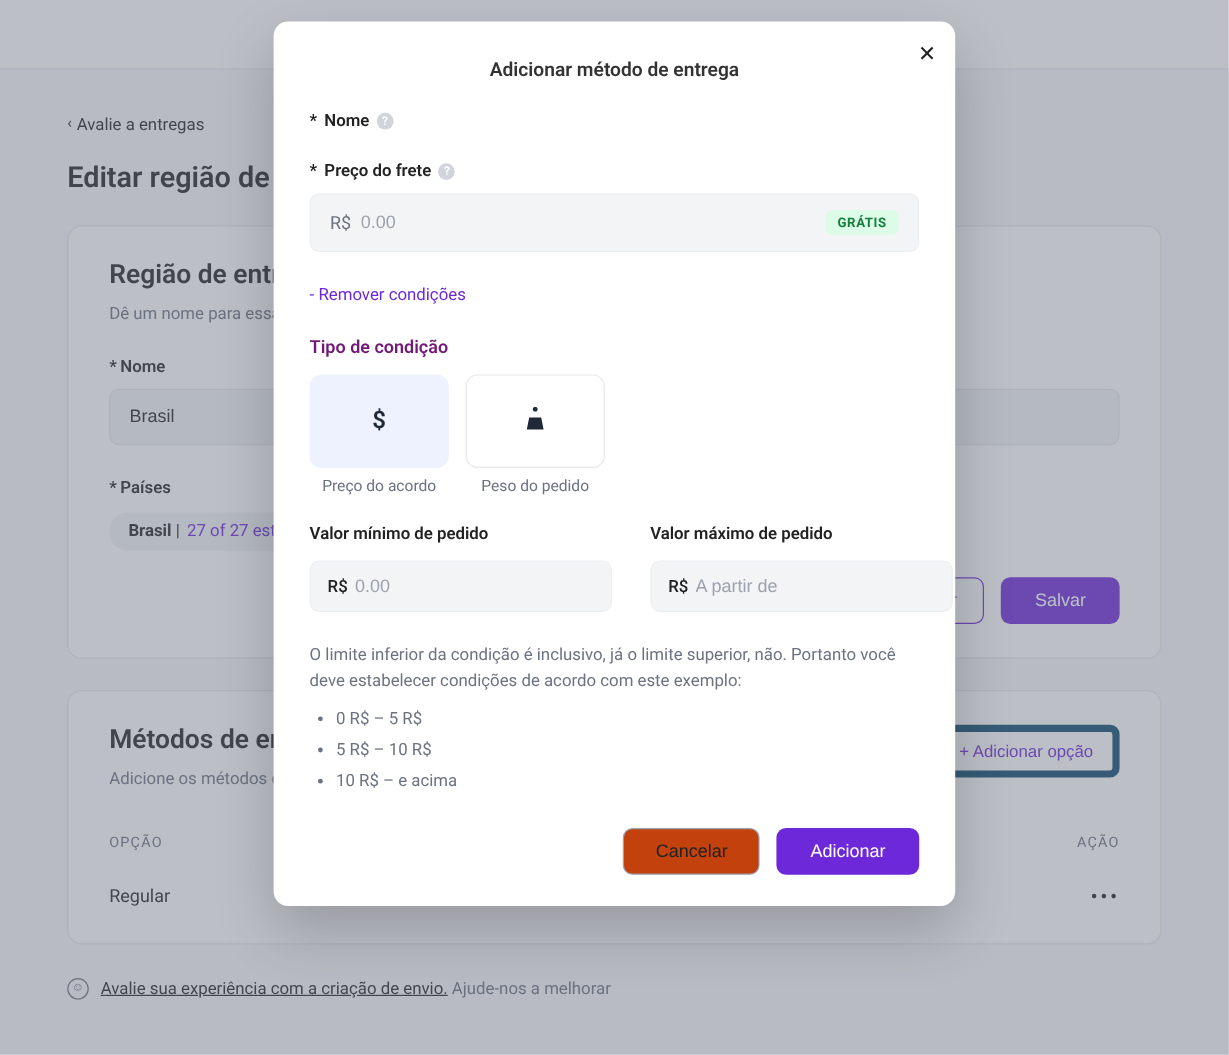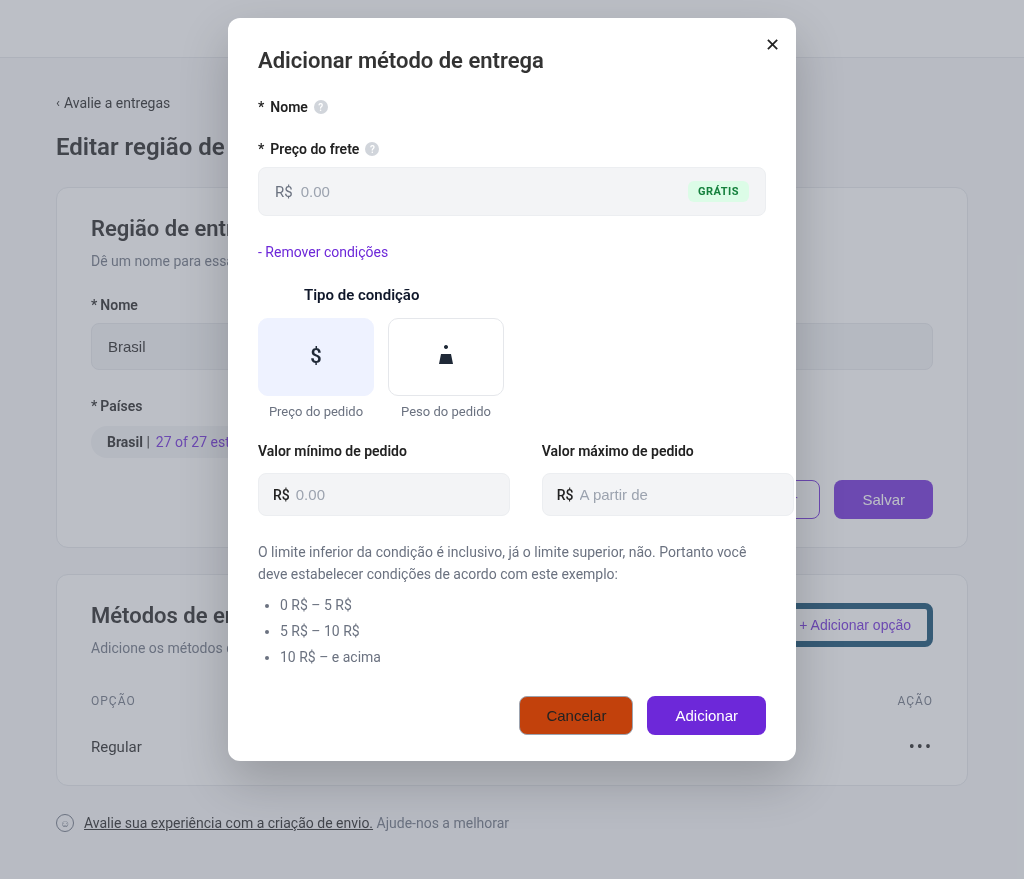--- a/index.html
+++ b/index.html
@@ -68,42 +68,42 @@
   .overlay {
     position:absolute; inset:0; background:rgba(107,114,128,0.45);
     display:flex; justify-content:center; align-items:flex-start;
   }
   .modal {
     width: 568px; background:#fff; border-radius:12px; margin-top:18px;
     padding: 30px 30px 26px 30px; position:relative;
     box-shadow: 0 20px 50px rgba(0,0,0,.2);
   }
   .modal-close { position:absolute; top:16px; right:16px; font-size:18px; color:#222; cursor:pointer; background:none; border:none; }
-  .modal-title { font-size:22px; font-weight:600; color:#333; }
+  .modal-title { font-size:16px; font-weight:600; color:#333;text-align:center; }
   .m-label { display:flex; align-items:center; gap:6px; font-size:14px; font-weight:600; margin-top:26px; color:#222;}
   .help-icon { width:14px; height:14px; border-radius:50%; background:#d1d5db;
     color:#fff; font-size:10px; display:inline-flex; align-items:center; justify-content:center; }
   .m-input {
     display:flex; align-items:center; gap:8px;
     width:100%; margin-top:10px; background:#f3f4f6;
     border:1px solid #eceef1; border-radius:8px; padding:13px 16px;
     font-size:15px;
   }
   .m-input input {
     border:none; outline:none; background:transparent; font-size:15px; flex:1;
     color:#222;
   }
   .m-input input::placeholder { color:#9ca3af; }
   .price-row .prefix { color:#6b7280; font-size:15px; }
   .badge-free {
     background:#dcfce7; color:#15803d; font-size:11px; font-weight:700;
     padding:4px 10px; border-radius:6px; letter-spacing:.5px;margin-left:36px;
   }
   .link-remove { color:#6d28d9; font-size:14px; margin-top:28px; cursor:pointer; display:block; }
-  .section-title { font-size:15px; font-weight:600; margin-top:26px; color:#0f172a;margin-left:46px; }
+  .section-title { font-size:15px; font-weight:600; margin-top:26px; color:#701a75; }
   .cond-row { display:flex; gap:14px; margin-top:14px; }
   .cond-card {
     width:116px; height:78px; border:1px solid #e5e7eb; border-radius:10px;
     display:flex; align-items:center; justify-content:center; cursor:pointer;
   }
   .cond-card.selected { background:#eef2ff; border-color:#eef2ff; }
   .cond-caption { display:flex; gap:14px; margin-top:8px; font-size:13px; color:#6b7280; }
   .cond-caption span:first-child { width:116px; text-align:center; }
   .cond-caption span:last-child { width:116px; text-align:center; }
   .minmax-row { display:flex; gap:32px; margin-top:24px; }
@@ -223,21 +223,21 @@
           <text x="12" y="18" text-anchor="middle" font-size="20" font-weight="600" fill="#1f2937">$</text>
         </svg>
       </div>
       <div class="cond-card">
         <svg class="ico" viewBox="0 0 24 24">
           <path d="M12 4 a2 2 0 1 1 0.001 0 M7 9 h10 l2 10 H5 Z" fill="#1f2937"></path>
         </svg>
       </div>
     </div>
     <div class="cond-caption">
-      <span>Preço do pedido</span>
+      <span>Preço do acordo</span>
       <span>Peso do pedido</span>
     </div>
 
     <div class="minmax-row">
       <div class="minmax-col">
         <div class="lbl">Valor mínimo de pedido</div>
         <div class="minmax-input">
           <span class="pre">R$</span>
           <input type="text" placeholder="0.00" style="">
         </div>

